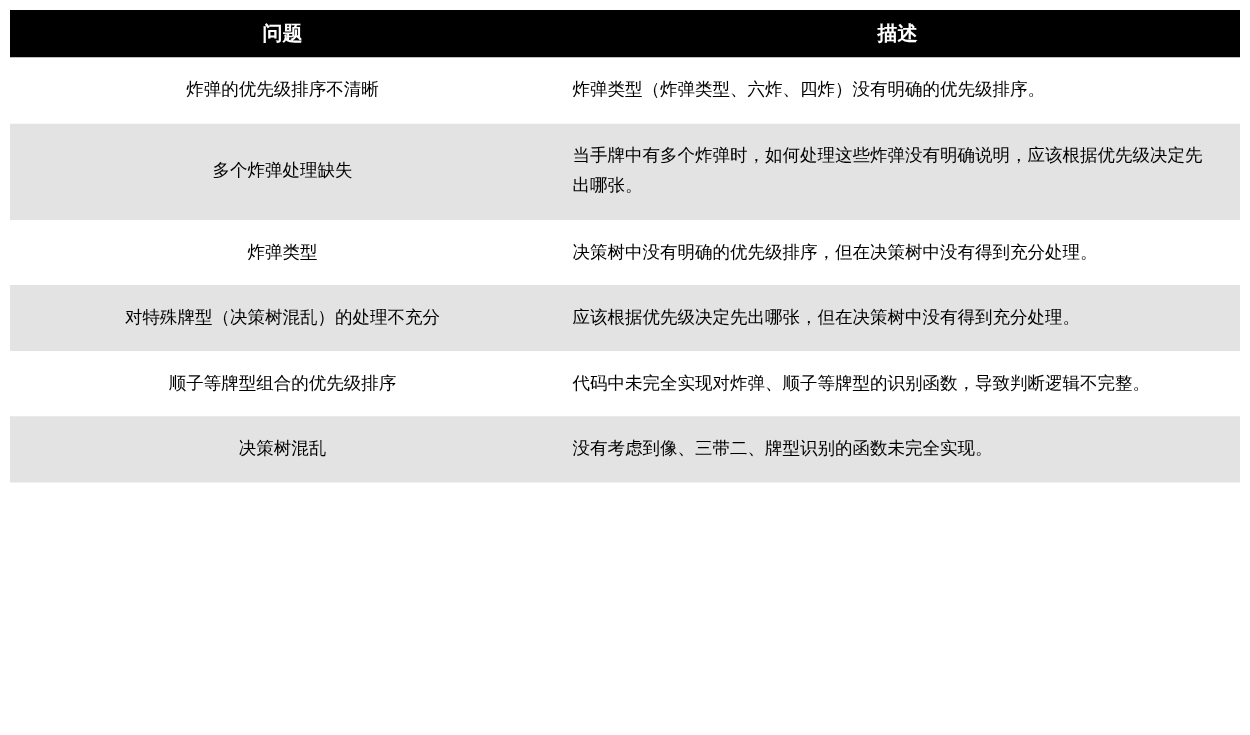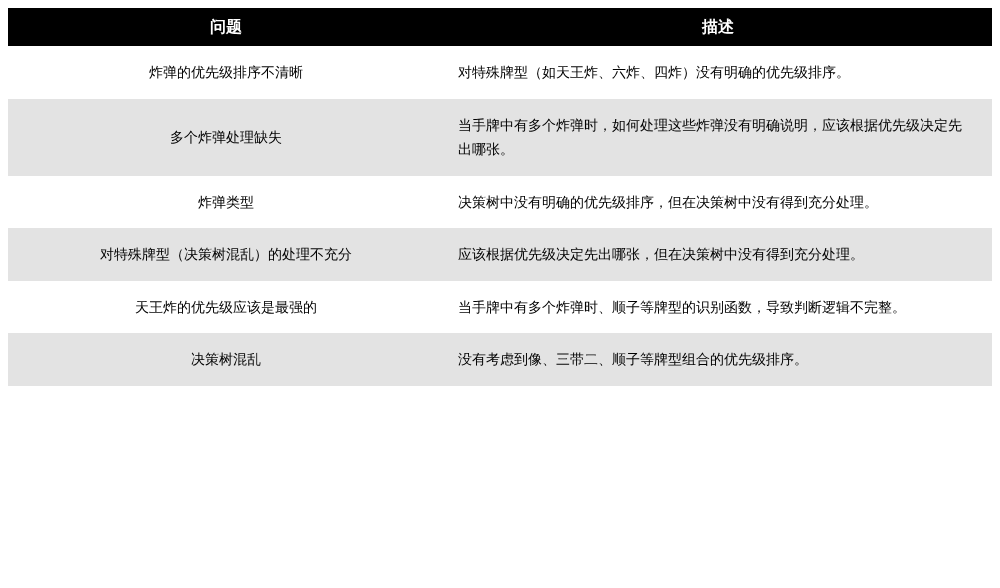--- a/index.html
+++ b/index.html
@@ -70,37 +70,37 @@
     </colgroup>
     <thead>
       <tr>
         <th>问题</th>
         <th>描述</th>
       </tr>
     </thead>
     <tbody>
       <tr class="row-odd">
         <td class="issue-cell">炸弹的优先级排序不清晰</td>
-        <td class="desc-cell">对特殊牌型（如天王炸、六炸、四炸）没有明确的优先级排序。</td>
+        <td class="desc-cell">炸弹类型（炸弹类型、六炸、四炸）没有明确的优先级排序。</td>
       </tr>
       <tr class="row-even">
         <td class="issue-cell">多个炸弹处理缺失</td>
         <td class="desc-cell">当手牌中有多个炸弹时，如何处理这些炸弹没有明确说明，应该根据优先级决定先出哪张。</td>
       </tr>
       <tr class="row-odd">
         <td class="issue-cell">炸弹类型</td>
         <td class="desc-cell">决策树中没有明确的优先级排序，但在决策树中没有得到充分处理。</td>
       </tr>
       <tr class="row-even">
         <td class="issue-cell">对特殊牌型（决策树混乱）的处理不充分</td>
         <td class="desc-cell">应该根据优先级决定先出哪张，但在决策树中没有得到充分处理。</td>
       </tr>
       <tr class="row-odd">
-        <td class="issue-cell">天王炸的优先级应该是最强的</td>
-        <td class="desc-cell">当手牌中有多个炸弹时、顺子等牌型的识别函数，导致判断逻辑不完整。</td>
+        <td class="issue-cell">顺子等牌型组合的优先级排序</td>
+        <td class="desc-cell">代码中未完全实现对炸弹、顺子等牌型的识别函数，导致判断逻辑不完整。</td>
       </tr>
       <tr class="row-even">
         <td class="issue-cell">决策树混乱</td>
-        <td class="desc-cell">没有考虑到像、三带二、顺子等牌型组合的优先级排序。</td>
+        <td class="desc-cell">没有考虑到像、三带二、牌型识别的函数未完全实现。</td>
       </tr>
     </tbody>
   </table>
 </div>
 
 </body></html>

